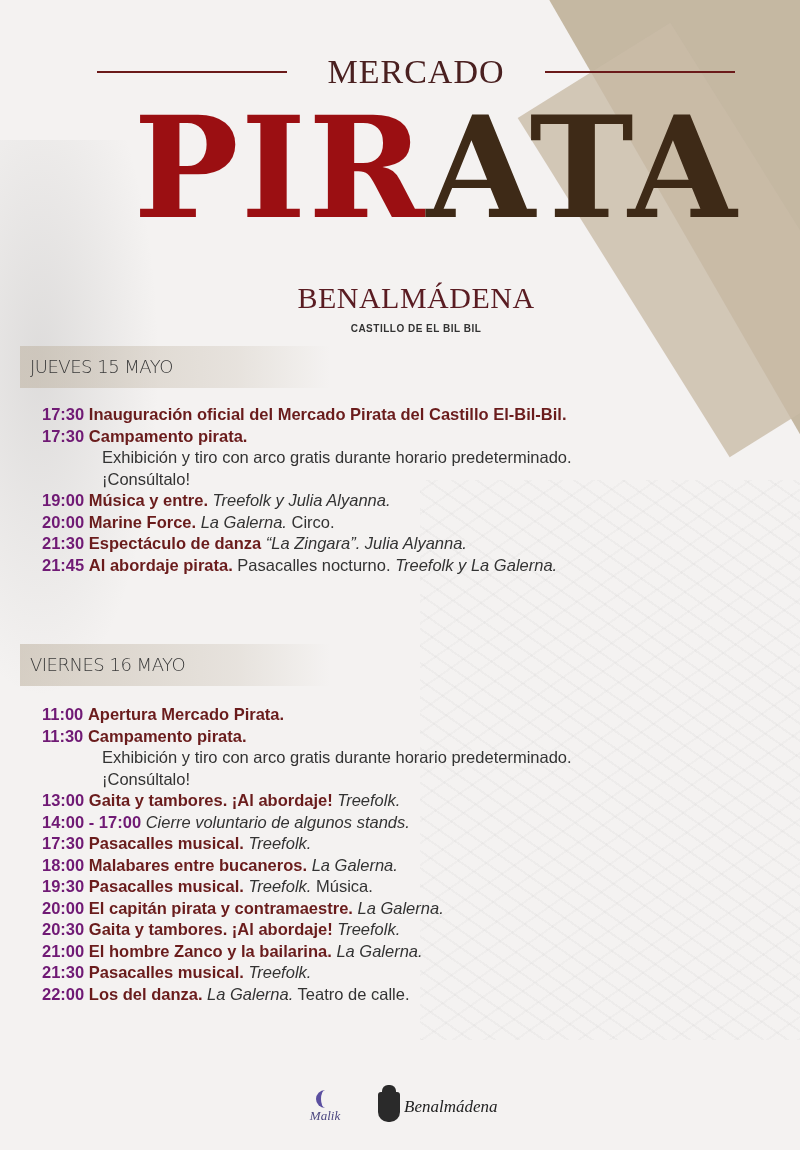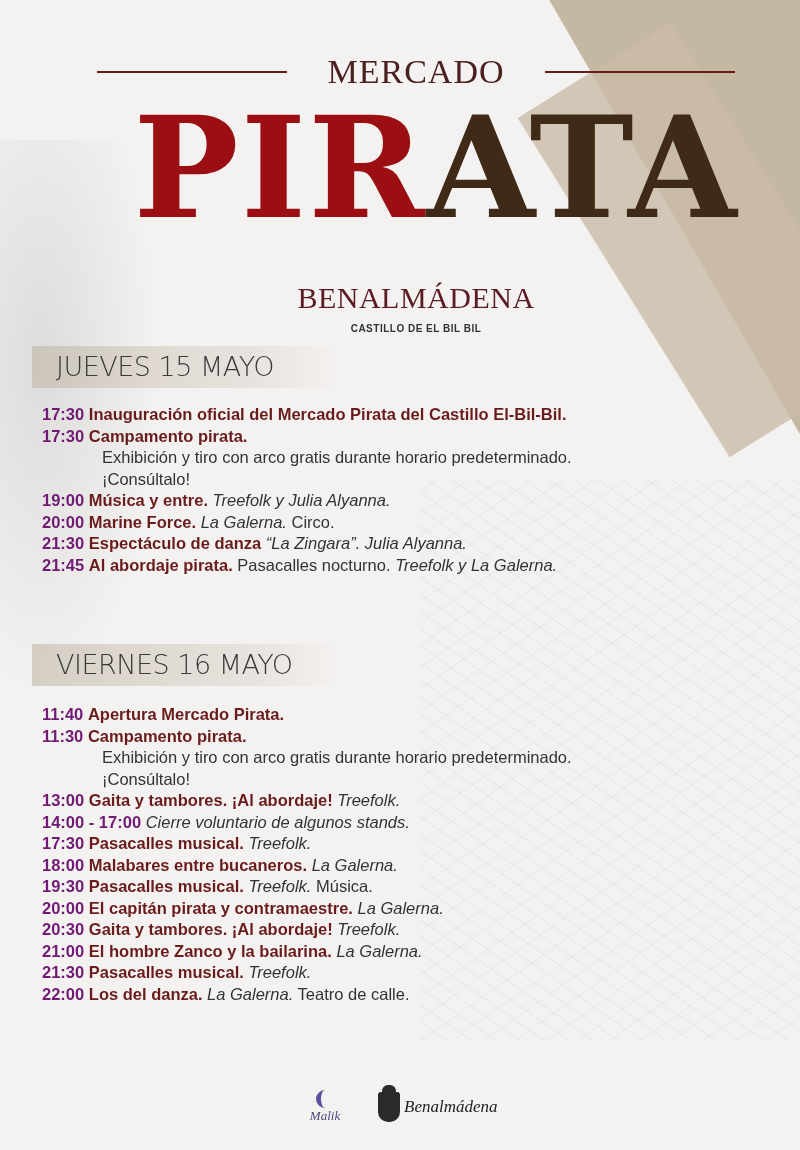--- a/index.html
+++ b/index.html
@@ -45,24 +45,24 @@
     .pirata .dark { color: #3e2a17; }
     .benal {
       position: absolute; top: 270px; left: 0; width: 800px; text-align: center;
       font-family: "Liberation Serif", serif; font-size: 30px; color: #5a1c22; letter-spacing: .5px;
     }
     .castillo {
       position: absolute; top: 312px; left: 0; width: 800px; text-align: center;
       font-size: 10px; color: #333; font-weight: bold; letter-spacing: .5px;
     }
     .day-heading {
-      position: absolute; left: 32px; height: 42px; width: 310px;
+      position: absolute; left: 20px; height: 42px; width: 310px;
       background: linear-gradient(90deg, rgba(190,178,160,.55), rgba(200,190,175,.3) 70%, rgba(255,255,255,0));
-      font-family: "DejaVu Sans", sans-serif; font-weight: 200; font-size: 27px; color: #3a3a3a;
-      line-height: 42px; padding-left: 24px; box-sizing: border-box; letter-spacing: -.5px;
+      font-family: "DejaVu Sans", sans-serif; font-weight: 200; font-size: 18px; color: #3a3a3a;
+      line-height: 42px; padding-left: 10px; box-sizing: border-box; letter-spacing: -.5px;
     }
     .schedule { position: absolute; left: 42px; width: 750px; }
     .row {
       font-size: 16.5px; line-height: 21px; height: 21.5px; white-space: nowrap; color: #2d2d2d;
     }
     .time { font-weight: bold; color: #701a75; }
     .title { color: #6a1c1c; font-weight: bold; }
     .performer { font-style: italic; color: #333; text-align: right; }
     .note { color: #333; }
     .sub { padding-left: 60px; color: #333; }
@@ -139,21 +139,21 @@
     <span class="time">21:45</span>
     <span class="title">Al abordaje pirata.</span>
     <span class="note">Pasacalles nocturno.</span>
     <span class="performer">Treefolk y La Galerna.</span>
   </div>
 </div>
 
 <div class="day-heading" style="top:644px;">VIERNES 16 MAYO</div>
 <div class="schedule" style="top:704px;">
   <div class="row">
-    <span class="time">11:40</span>
+    <span class="time">11:00</span>
     <span class="title">Apertura Mercado Pirata.</span>
   </div>
   <div class="row">
     <span class="time">11:30</span>
     <span class="title">Campamento pirata.</span>
   </div>
   <div class="row sub">Exhibición y tiro con arco gratis durante horario predeterminado.</div>
   <div class="row sub plain">¡Consúltalo!</div>
   <div class="row">
     <span class="time">13:00</span>

